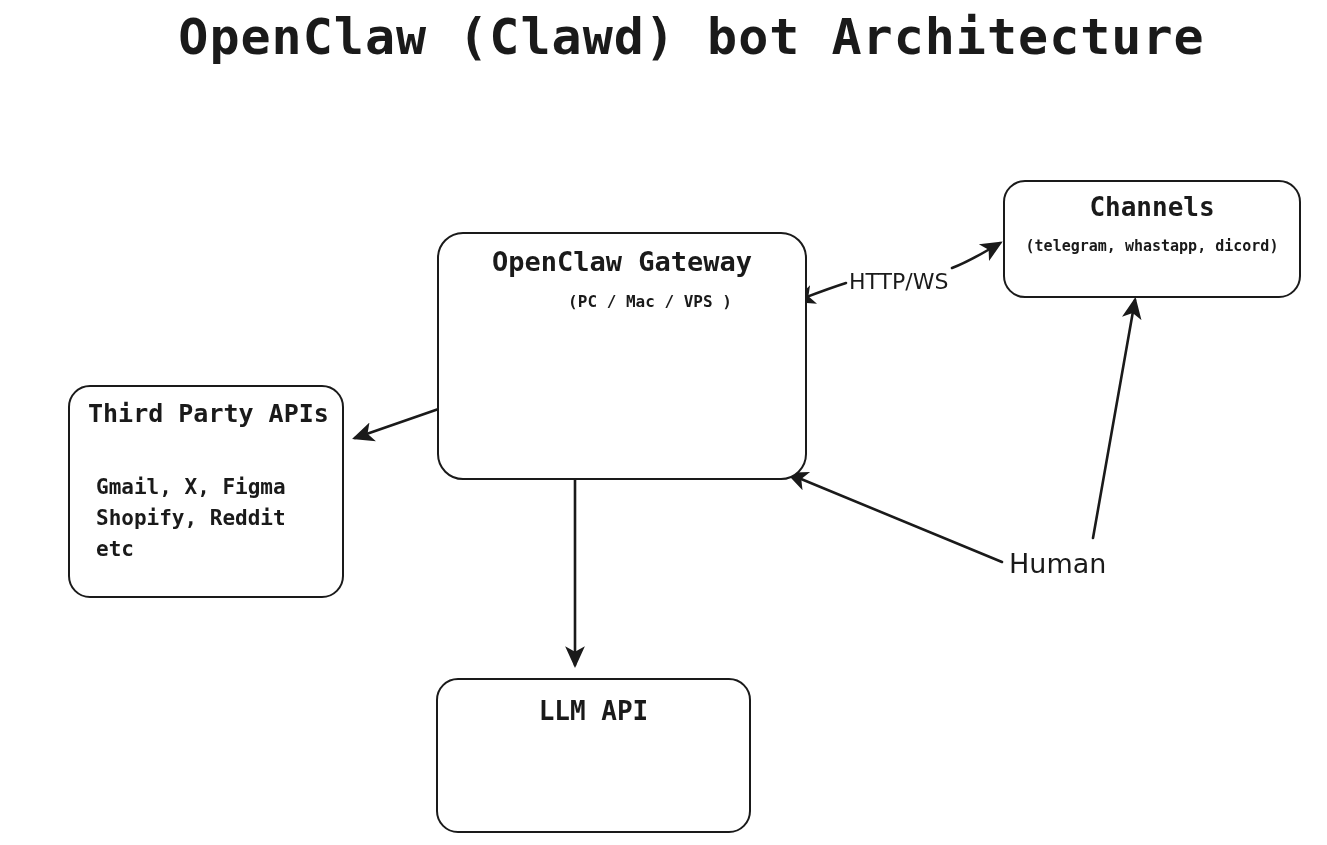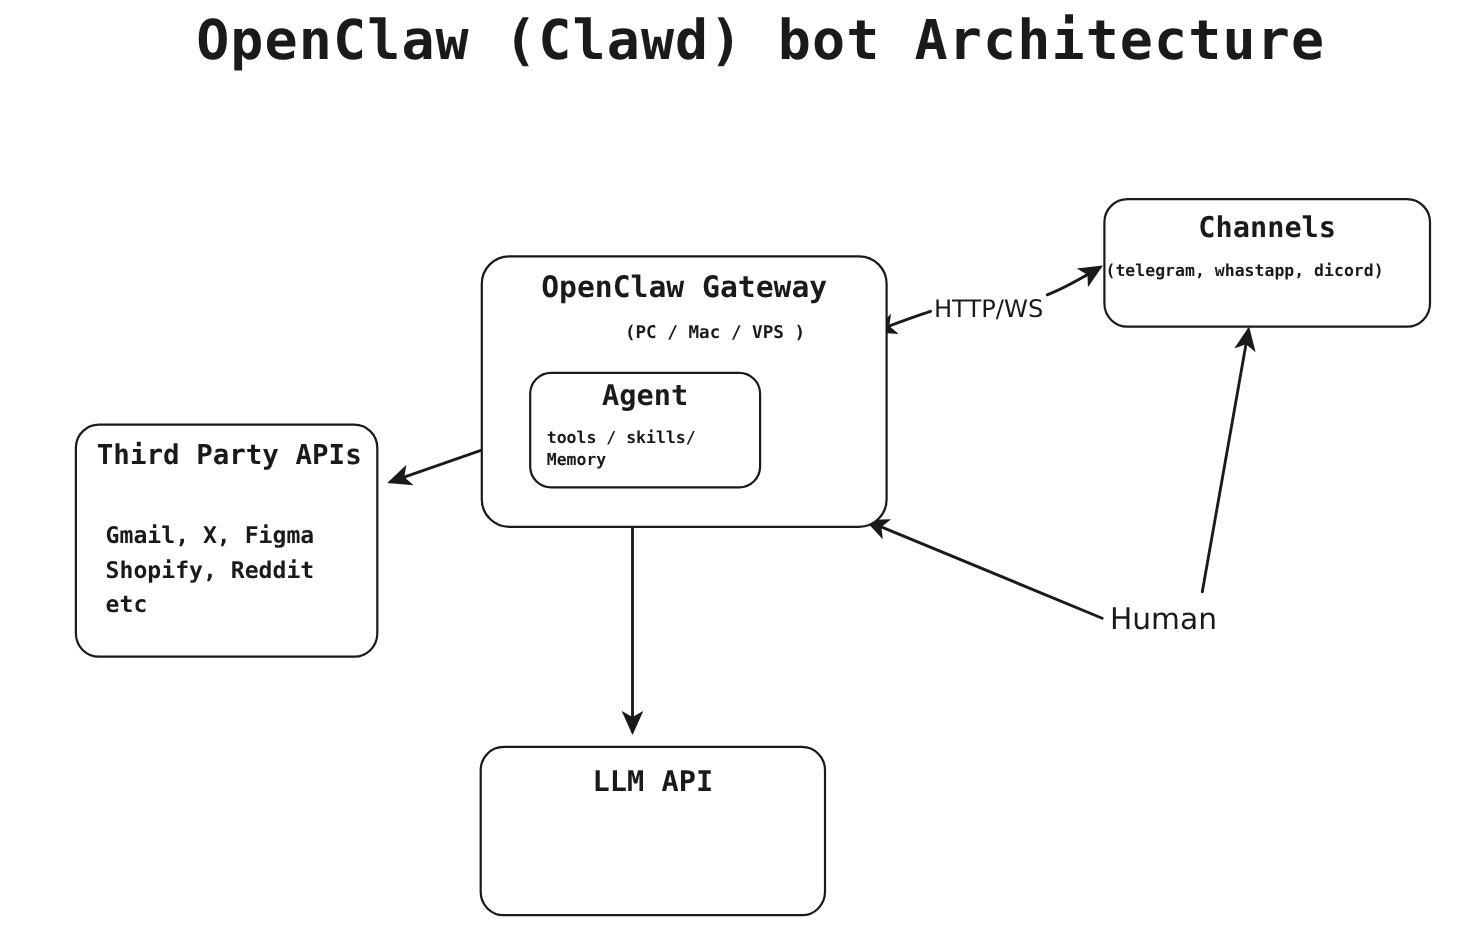--- a/index.html
+++ b/index.html
@@ -107,21 +107,21 @@
   
   #channels {
     left: 1003px; top: 180px; width: 298px; height: 118px;
   }
   #channels-title {
     position: absolute; left: 0; top: 10px; width: 100%;
     text-align: center; font-size: 26px;
   }
   #channels-sub {
     position: absolute; left: 0; top: 55px; width: 100%;
-    font-size: 15px;
+    text-align: center; font-size: 15px;
   }
 
   
   #thirdparty {
     left: 68px; top: 385px; width: 276px; height: 213px;
   }
   #thirdparty-title {
     position: absolute; left: 18px; top: 12px;
     font-size: 25px; text-align: left;
   }
@@ -184,25 +184,20 @@
     <path d="M1002,562 L789,474" fill="none" stroke="#1a1a1a" stroke-width="2.6" stroke-linecap="round" marker-end="url(#ah)"></path>
 
     <path d="M1093,538 L1135,300" fill="none" stroke="#1a1a1a" stroke-width="2.6" stroke-linecap="round" marker-end="url(#ah)"></path>
   </svg>
 
   <div class="node" id="gateway">
     <div class="n-title" id="gateway-title">OpenClaw Gateway</div>
     <div class="n-sub" id="gateway-sub">(PC / Mac / VPS )</div>
   </div>
 
-  <div class="node-inner" id="agent">
-    <div class="n-title" id="agent-title">Agent</div>
-    <div class="n-body" id="agent-body">tools / skills/
-Memory</div>
-  </div>
 
   <div class="node" id="channels">
     <div class="n-title" id="channels-title">Channels</div>
     <div class="n-sub" id="channels-sub">(telegram, whastapp, dicord)</div>
   </div>
 
   <div class="node" id="thirdparty">
     <div class="n-title" id="thirdparty-title">Third Party APIs</div>
     <div class="n-body" id="thirdparty-body">Gmail, X, Figma
 Shopify, Reddit

